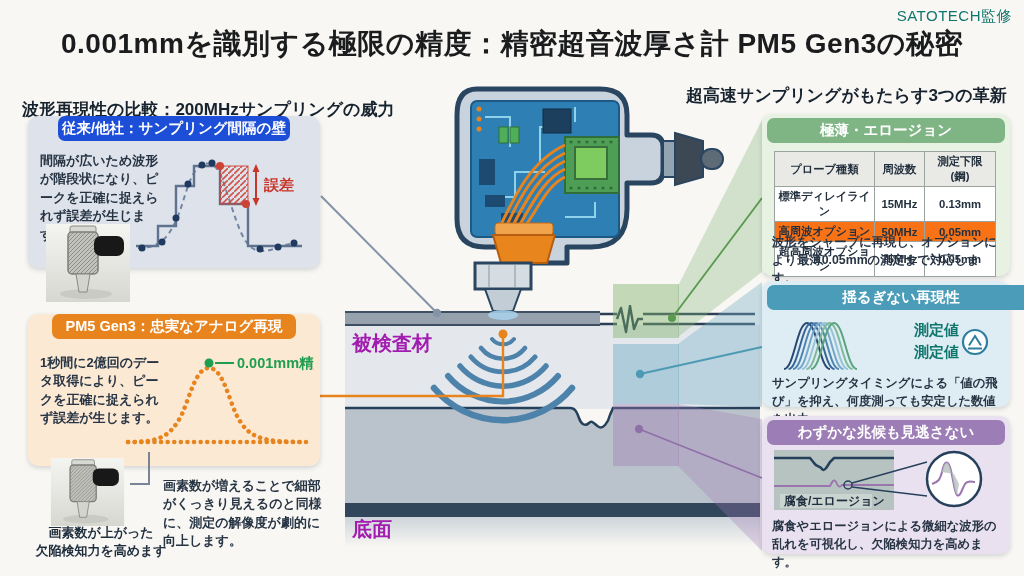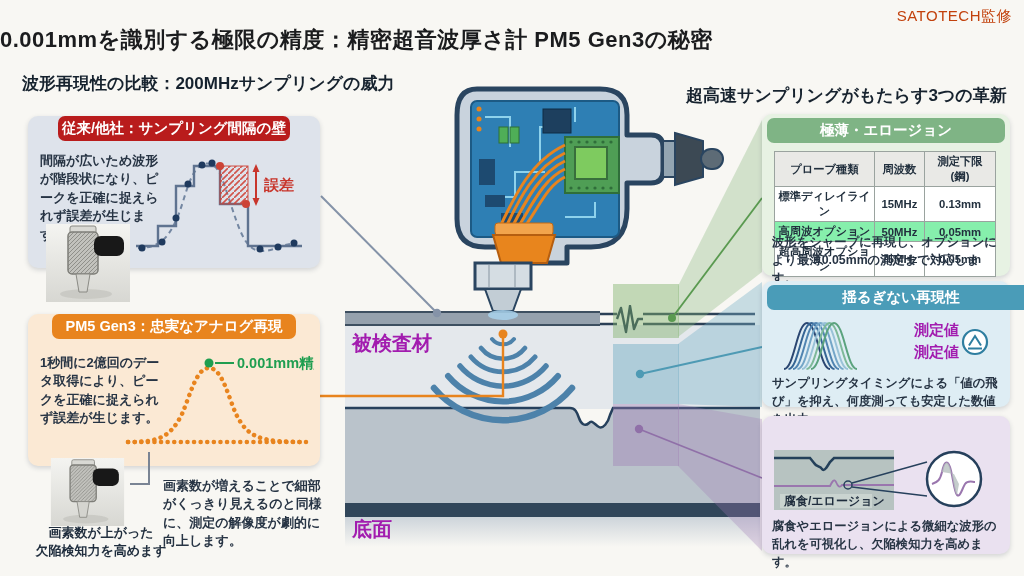--- a/index.html
+++ b/index.html
@@ -1,45 +1,45 @@
 <!DOCTYPE html>
 <html><head>
 <meta charset="utf-8">
 <style>
   html,body{margin:0;padding:0;background:#e9e9e6;}
   #stage{position:relative;width:1024px;height:576px;background:#f8f7f3;overflow:hidden;
          font-family:"Liberation Sans","DejaVu Sans",sans-serif;color:#1f2d3d;}
   .abs{position:absolute;}
-  .watermark{font-size:15px;color:#c2410c;letter-spacing:.5px;}
-  .title{width:100%;text-align:left;font-size:22px;font-weight:800;color:#1b1c1e;letter-spacing:.5px;}
+  .watermark{font-size:15px;color:#0f766e;letter-spacing:.5px;}
+  .title{width:100%;text-align:center;font-size:28px;font-weight:800;color:#1b1c1e;letter-spacing:.5px;}
   .section-title{font-size:17px;font-weight:800;color:#16222e;}
   .panel{position:absolute;border-radius:10px;box-shadow:0 2px 5px rgba(40,50,70,.18);}
   .panel-header{position:absolute;top:0;border-radius:7px;color:#fff;font-weight:800;
                 text-align:center;font-size:14.5px;line-height:25px;height:25px;}
   .body-text{font-size:13px;font-weight:700;line-height:1.42;color:#273444;}
   .small-text{font-size:12.3px;font-weight:700;line-height:1.45;color:#273444;}
   .caption{font-size:13px;font-weight:800;text-align:center;line-height:1.35;color:#1f2d3d;}
   .label-big{font-size:20px;font-weight:800;color:#a21caf;}
   table.spec{border-collapse:collapse;width:222px;background:#fff;padding-left:48px;}
   table.spec th,table.spec td{border:1px solid #9aa39f;font-size:11.3px;font-weight:700;
        text-align:center;padding:2px 2px;color:#22303e;}
   table.spec th{background:#e9e9e6;}
-  table.spec tr.alt td{background:#86efac;}
+  table.spec tr.alt td{background:#f97316;}
   svg text{font-family:"Liberation Sans","DejaVu Sans",sans-serif;}
-  .meas-label{font-size:15px;font-weight:800;color:#a21caf;line-height:1.45;}
+  .meas-label{font-size:15px;font-weight:800;color:#0f766e;line-height:1.45;}
 </style>
 </head>
 <body>
 
 <div id="stage">
 
   <div class="abs watermark" style="right:12px;top:7px;">SATOTECH監修</div>
   <div class="abs title" style="left:0;top:25px;">0.001mmを識別する極限の精度：精密超音波厚さ計 PM5 Gen3の秘密</div>
 
-  <div class="abs section-title" style="left:22px;top:72px;">波形再現性の比較：200MHzサンプリングの威力</div>
+  <div class="abs section-title" style="left:22px;top:98px;">波形再現性の比較：200MHzサンプリングの威力</div>
   <div class="abs section-title" style="left:686px;top:84px;width:330px;">超高速サンプリングがもたらす3つの革新</div>
 
   <svg class="abs" style="left:345px;top:305px;" width="415" height="262" viewBox="0 0 415 262">
     <defs>
       <linearGradient id="fade" x1="0" y1="0" x2="0" y2="1">
         <stop offset="0" stop-color="#cdd4da"></stop>
           <stop offset="1" stop-color="#cdd4da" stop-opacity="0"></stop>
       </linearGradient>
     </defs>
 
@@ -171,21 +171,21 @@
     </g>
 
     <g>
       <rect x="248" y="64" width="12" height="36" fill="#93a5b2" stroke="#2a4560" stroke-width="2"></rect>
       <path d="M260,56 L288,64 V100 L260,108 Z" fill="#3c4954" stroke="#2a4560" stroke-width="2"></path>
       <rect x="286" y="72" width="22" height="20" rx="10" fill="#5d6b76" stroke="#2a4560" stroke-width="2"></rect>
     </g>
   </svg>
 
   <div class="panel" style="left:28px;top:116px;width:292px;height:152px;background:#dee3eb;">
-    <div class="panel-header" style="left:30px;width:232px;background:#b91c1c;">従来/他社：サンプリング間隔の壁</div>
+    <div class="panel-header" style="left:30px;width:232px;background:#1d4ed8;">従来/他社：サンプリング間隔の壁</div>
     <div class="abs body-text" style="left:12px;top:36px;width:124px;">間隔が広いため波形が階段状になり、ピークを正確に捉えられず誤差が生じます。</div>
 
     <svg class="abs" style="left:104px;top:28px;" width="185" height="124" viewBox="0 0 185 124">
       <defs>
         <pattern id="rh" width="6" height="6" patternUnits="userSpaceOnUse">
           <path d="M0,6 L6,0" stroke="#d0453a" stroke-width="1.6"></path>
         </pattern>
       </defs>
       <path d="M6,104 C26,104 36,96 46,72 C54,52 58,24 72,20 C86,16 90,34 98,58 C106,82 112,102 124,106 C136,110 146,102 158,100" stroke="#7487a2" stroke-width="2" stroke-dasharray="5 4" fill="none"></path>
       <path d="M4,102 H26 V82 H44 V42 H62 V22 H88 V60 H116 V102 H170" stroke="#5f7390" stroke-width="2.4" fill="none"></path>
@@ -308,20 +308,21 @@
     </div>
     <svg class="abs" style="left:198px;top:46px;" width="30" height="30" viewBox="0 0 30 30">
       <circle cx="15" cy="15" r="12" fill="#fff" stroke="#2e7ea0" stroke-width="2.2"></circle>
       <path d="M9,18.5 L15,9 L21,18.5" stroke="#2e7ea0" stroke-width="2" fill="none"></path>
       <line x1="8" y1="21.5" x2="22" y2="21.5" stroke="#2e7ea0" stroke-width="2"></line>
     </svg>
     <div class="abs small-text" style="left:10px;top:94px;width:230px;">サンプリングタイミングによる「値の飛び」を抑え、何度測っても安定した数値を出力。</div>
   </div>
 
   <div class="panel" style="left:762px;top:416px;width:248px;height:138px;background:#eae1f0;">
+    <div class="panel-header" style="left:5px;top:4px;width:238px;background:#9c7db5;">わずかな兆候も見逃さない</div>
     <svg class="abs" style="left:8px;top:32px;" width="232" height="66" viewBox="0 0 232 66">
 
       <g>
         <rect x="4" y="2" width="120" height="60" fill="#b7c3c1"></rect>
         <path d="M4,10 H40 L44,15 C47,20 50,17 52,21 C54,24 57,19 60,14 L64,10 H124" stroke="#24405a" stroke-width="2.5" fill="none"></path>
         <path d="M4,38 H60 C62,34 64,30 66,34 C68,39 70,40 72,37 H124" stroke="#9a76ae" stroke-width="1.8" fill="none"></path>
         <rect x="10" y="46" width="92" height="14" fill="#ccd6d2" opacity="0.9"></rect>
         <text x="14" y="57" font-size="12" font-weight="bold" fill="#1f2d3d">腐食/エロージョン</text>
         <circle cx="78" cy="37" r="4" fill="none" stroke="#26405c" stroke-width="1.5"></circle>
       </g>

